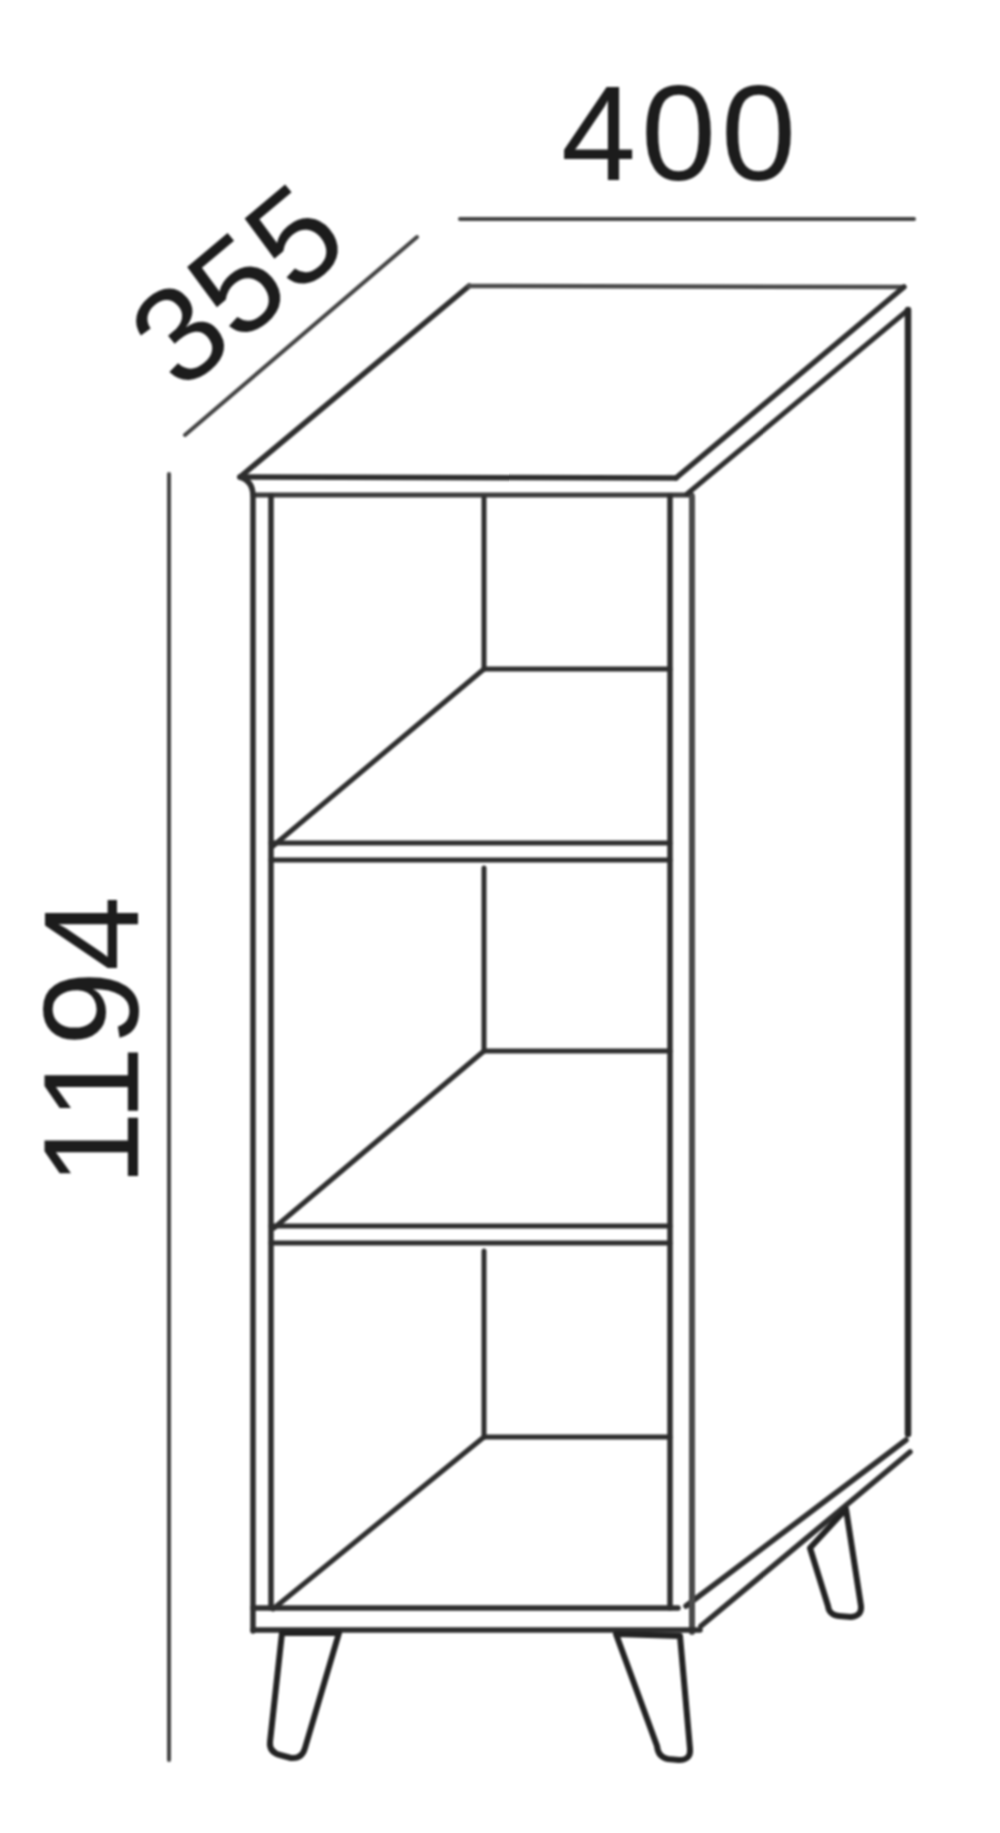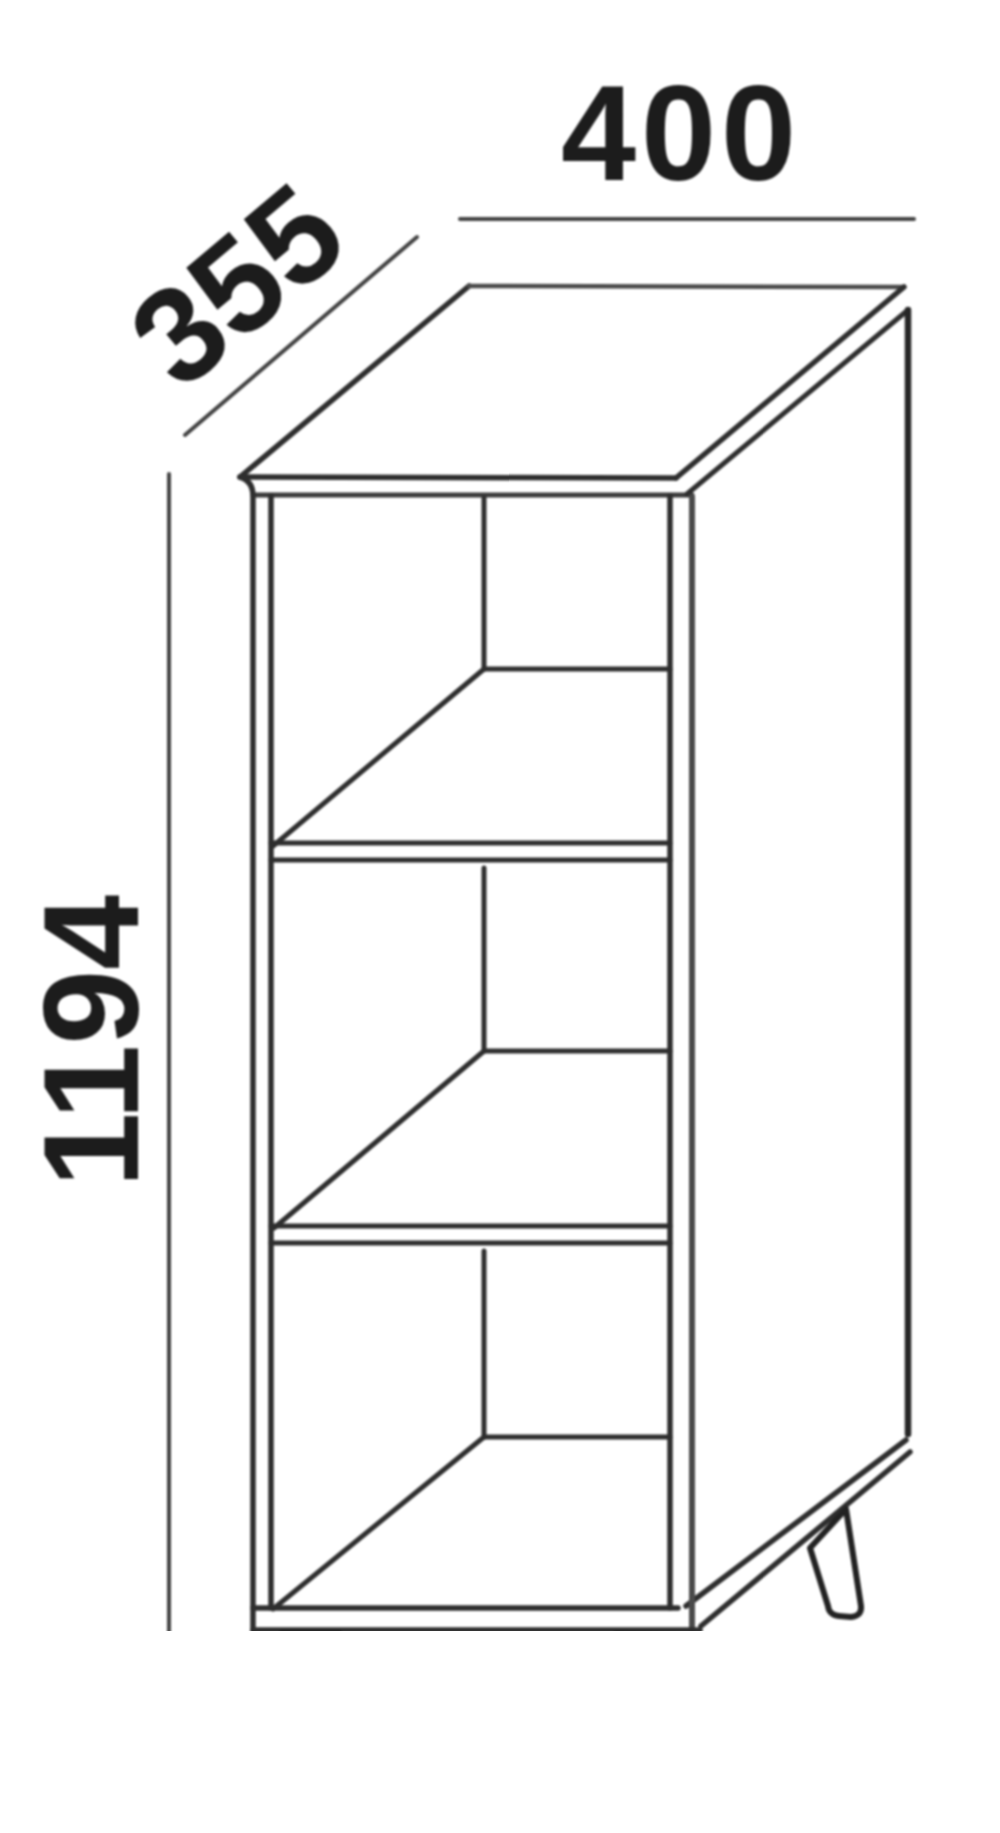--- a/index.html
+++ b/index.html
@@ -1,16 +1,16 @@
 <!DOCTYPE html>
 <html><head>
 <meta charset="utf-8">
 <style>
   html,body{margin:0;padding:0;background:#ffffff;}
-  .page{position:relative;width:1000px;height:1631px;background:#ffffff;overflow:hidden;font-weight:bold;}
+  .page{position:relative;width:1000px;height:1833px;background:#ffffff;overflow:hidden;}
   svg{display:block;filter:blur(0.8px);}
   text{font-family:"Liberation Sans", sans-serif;fill:#1c1c1c;}
 </style>
 </head>
 <body>
 <div class="page">
 <svg width="1000" height="1833" viewBox="0 0 1000 1833" fill="none" stroke-linecap="round" stroke-linejoin="round">
 
   <rect x="0" y="0" width="1000" height="1833" fill="#ffffff" stroke="none"></rect>
 

